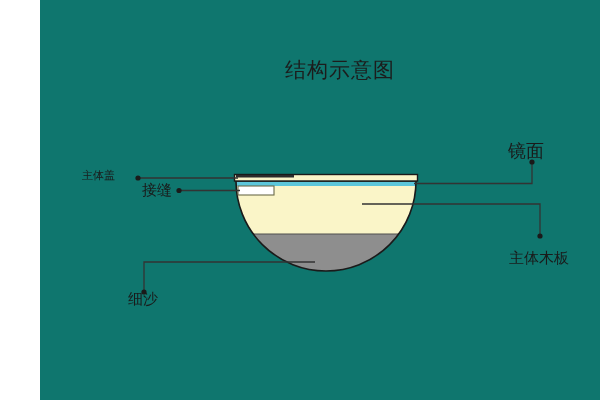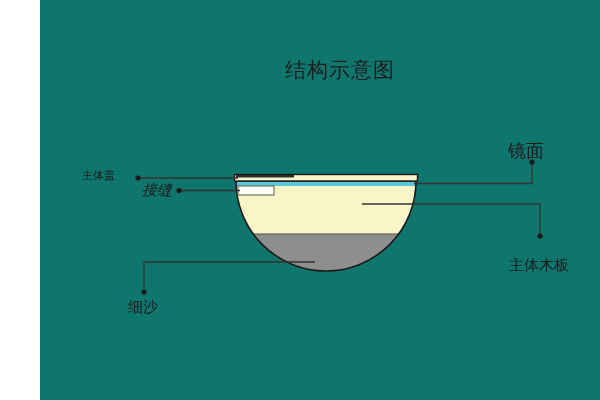--- a/index.html
+++ b/index.html
@@ -41,24 +41,24 @@
     left: 0;
     top: 56px;
     width: 600px;
     text-align: center;
     font-size: 21px;
     letter-spacing: 1px;
     color: #1c1c1c;
     font-family: "DejaVu Sans", "Liberation Sans", sans-serif;
   }
   #label-zhutigai  { left: 42px;  top: 170px; font-size: 11px; }
-  #label-jiefeng   { left: 102px; top: 183px; font-size: 15px; font-style: italic; }
+  #label-jiefeng   { left: 102px; top: 183px; font-size: 15px; }
   #label-jingmian  { left: 468px; top: 142px; font-size: 18px; }
-  #label-mubanzhuti{ left: 469px; top: 258px; font-size: 15px; }
-  #label-xisha     { left: 88px;  top: 300px; font-size: 15px; }
+  #label-mubanzhuti{ left: 469px; top: 251px; font-size: 15px; }
+  #label-xisha     { left: 88px;  top: 292px; font-size: 15px; }
 </style>
 </head>
 <body>
 
 <div id="stage">
 
   <div id="page-title">结构示意图</div>
 
   <svg id="diagram-svg" viewBox="0 0 600 400">
 

